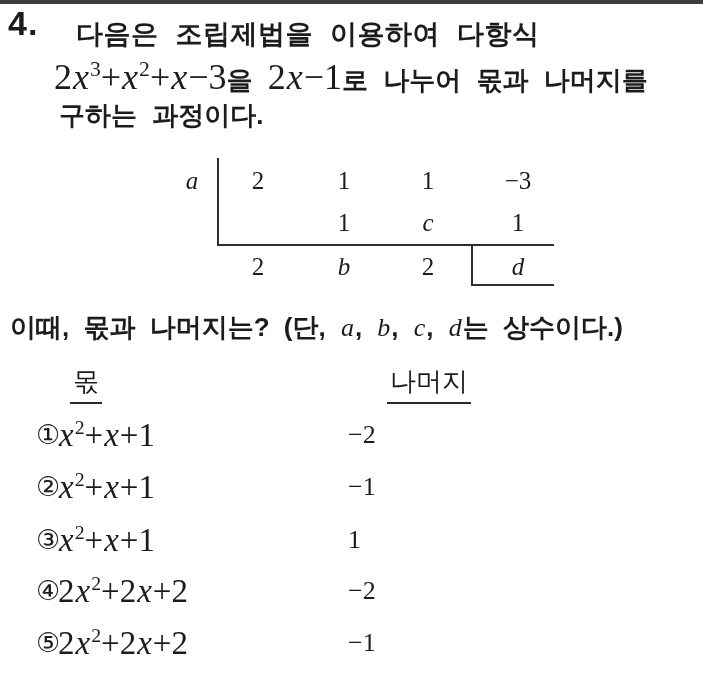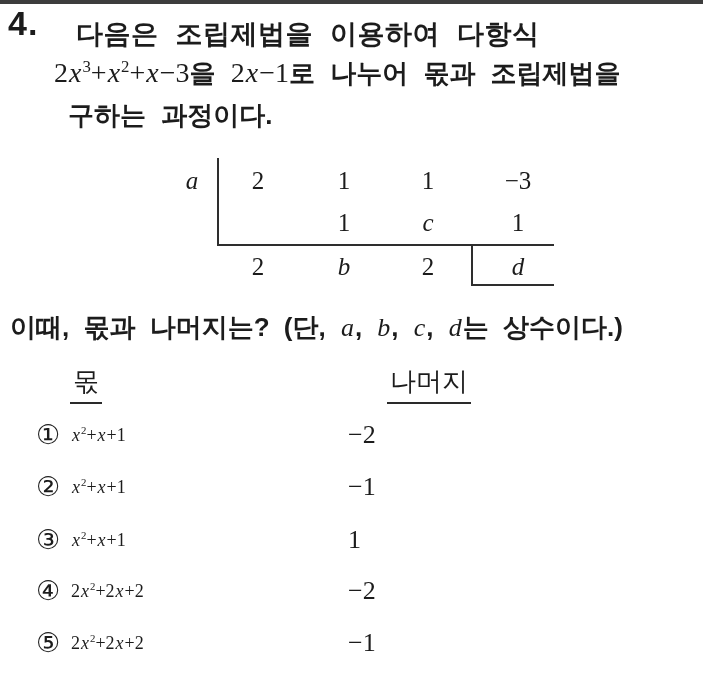--- a/index.html
+++ b/index.html
@@ -25,23 +25,23 @@
 
   
   .kr { font-family:"Liberation Sans", sans-serif; font-weight:700; }
   
   .math { font-family:"Liberation Serif", serif; font-weight:400; }
   .math i { font-style:italic; padding:0 1px; }
   sup { font-size:0.6em; vertical-align:super; line-height:0; }
 
   .intro1 { left:76px; top:16px; font-size:27px; word-spacing:9px; letter-spacing:0.5px; }
   .intro2 { left:54px; top:56px; font-size:26px; }
-  .intro2 .math { font-size:28px; }
+  .intro2 .math { font-size:36px; }
   .intro2 .kr { word-spacing:8px; }
-  .intro3 { left:68px; top:98px; font-size:26px; word-spacing:8px; }
+  .intro3 { left:59px; top:98px; font-size:26px; word-spacing:8px; }
 
   
   .div-table { left:170px; top:158px; width:400px; height:134px; }
   .div-table .cell {
     position:absolute;
     transform:translate(-50%,-50%);
     font-family:"Liberation Serif", serif;
     font-size:25px; white-space:nowrap;
   }
   .line { position:absolute; background:#2e2e2e; }
@@ -61,32 +61,32 @@
   .q-header { left:70px; }
   .r-header { left:346px;margin-left:41px; }
 
   
   .option { left:0; width:703px; height:36px; line-height:36px; }
   .opt-num {
     position:absolute; left:36px;
     font-size:27px; font-weight:400;
     font-family:"DejaVu Sans", sans-serif;
   }
-  .opt-quotient { position:absolute; left:71px; font-size:18px; white-space:nowrap; }
+  .opt-quotient { position:absolute; left:58px; font-size:33px; white-space:nowrap; }
   .opt-remainder { position:absolute; left:348px; font-size:26px; white-space:nowrap; }
 </style>
 </head>
 <body>
 
 <div class="abs top-bar"></div>
 
 <div class="abs problem-num">4.</div>
 
 <div class="abs intro1 kr">다음은 조립제법을 이용하여 다항식</div>
-<div class="abs intro2"><span class="math">2<i>x</i><sup>3</sup>+<i>x</i><sup>2</sup>+<i>x</i>−3</span><span class="kr">을 </span><span class="math">2<i>x</i>−1</span><span class="kr">로 나누어 몫과 조립제법을</span></div>
+<div class="abs intro2"><span class="math">2<i>x</i><sup>3</sup>+<i>x</i><sup>2</sup>+<i>x</i>−3</span><span class="kr">을 </span><span class="math">2<i>x</i>−1</span><span class="kr">로 나누어 몫과 나머지를</span></div>
 <div class="abs intro3 kr">구하는 과정이다.</div>
 
 <div class="abs div-table">
 
   <div class="line" style="left:47px; top:0; width:2px; height:88px;"></div>
   <div class="line" style="left:47px; top:86px; width:337px; height:2px;"></div>
   <div class="line" style="left:301px; top:86px; width:2px; height:42px;"></div>
   <div class="line" style="left:301px; top:126px; width:83px; height:2px;"></div>
 
   <span class="cell" style="left:22px; top:23px;"><i>a</i></span>

